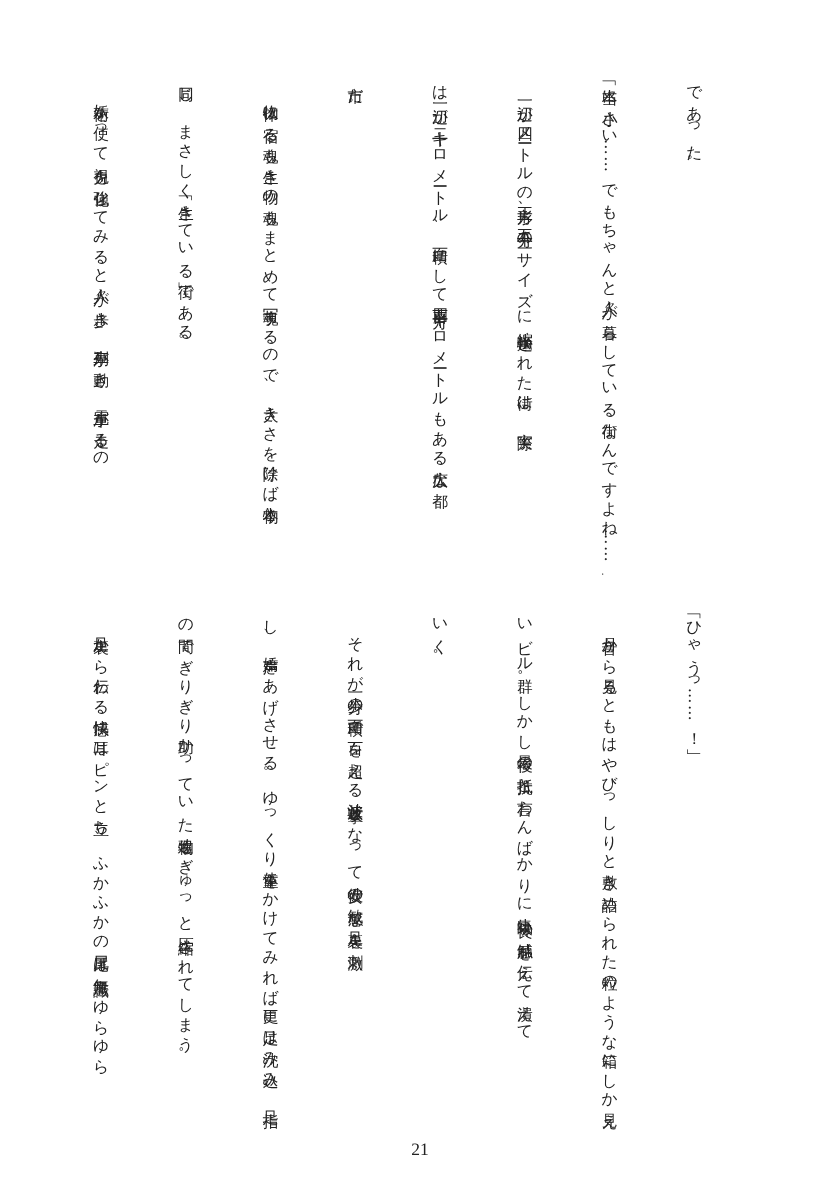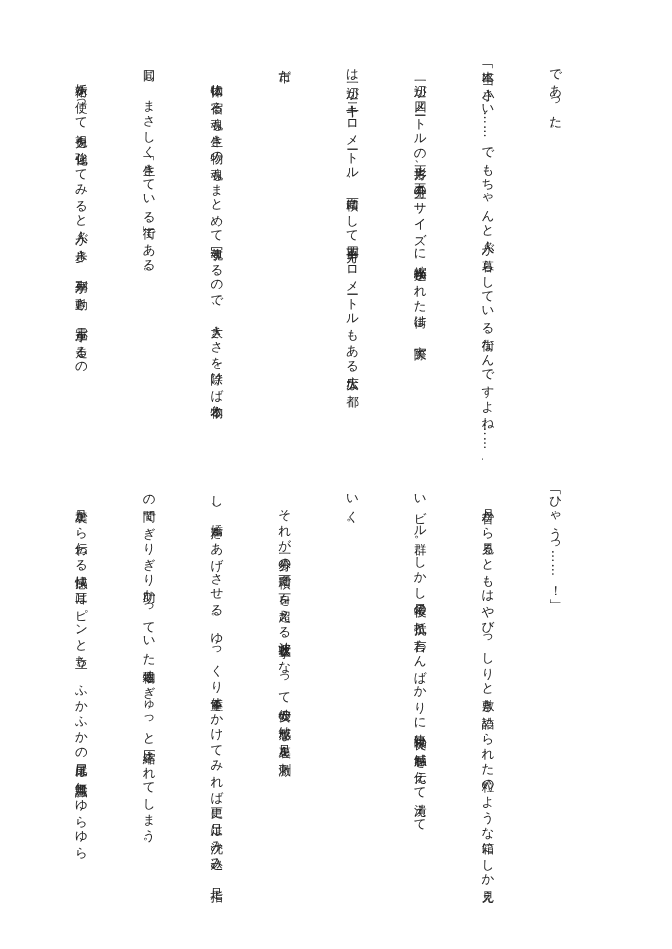--- a/index.html
+++ b/index.html
@@ -112,14 +112,15 @@
     
     
     
     
     
     
     
     
   </div>
 
+  <div class="page-number">21</div>
 
 </div>
 
 </body></html>

